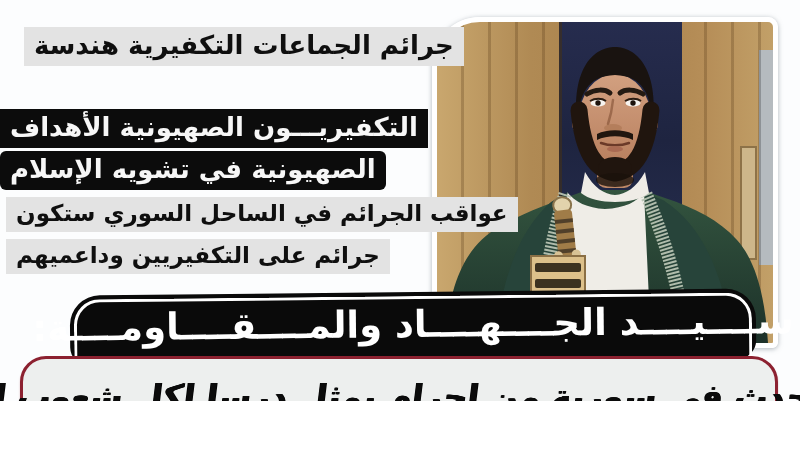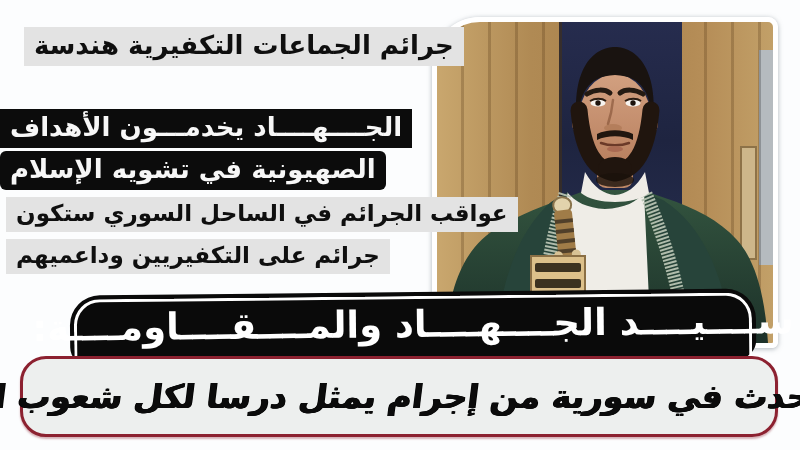--- a/index.html
+++ b/index.html
@@ -1,17 +1,17 @@
 <!DOCTYPE html>
 <html lang="ar"><head>
 <meta charset="utf-8">
 <style>
   html,body{margin:0;padding:0;background:#ffffff;}
   .canvas{
-    position:relative;width:800px;height:450px;overflow:hidden;
+    position:relative;width:800px;height:401px;overflow:hidden;
     background:#fcfdfe;font-family:"DejaVu Sans",sans-serif;
   }
   
   .strip{
     position:absolute;direction:rtl;white-space:nowrap;
     font-weight:bold;color:#0f0f0f;background:#e3e3e3;
     font-size:26px;line-height:1.32;padding:1px 10px 4px 10px;
     z-index:2;
   }
   .strip.dark{background:#0c0c0c;color:#f7f7f7;}
@@ -80,21 +80,21 @@
     transform:skewX(-7deg);white-space:nowrap;
     text-shadow:0.6px 0 0 #000, -0.6px 0 0 #000;
   }
 </style>
 </head>
 <body>
 
 <div class="canvas">
 
   <div class="strip s1">جرائم الجماعات التكفيرية هندسة</div>
-  <div class="strip dark s3">الجــــهــــاد يخدمـــون الأهداف</div>
+  <div class="strip dark s3">التكفيريـــون الصهيونية الأهداف</div>
   <div class="strip dark s4">الصهيونية في تشويه الإسلام</div>
   <div class="strip s5">عواقب الجرائم في الساحل السوري ستكون</div>
   <div class="strip s6">جرائم على التكفيريين وداعميهم</div>
 
   <div class="photo">
     <div class="wood"></div>
     <div class="navy"></div>
     <div class="doorframe"></div>
     <div class="frame"></div>
 

